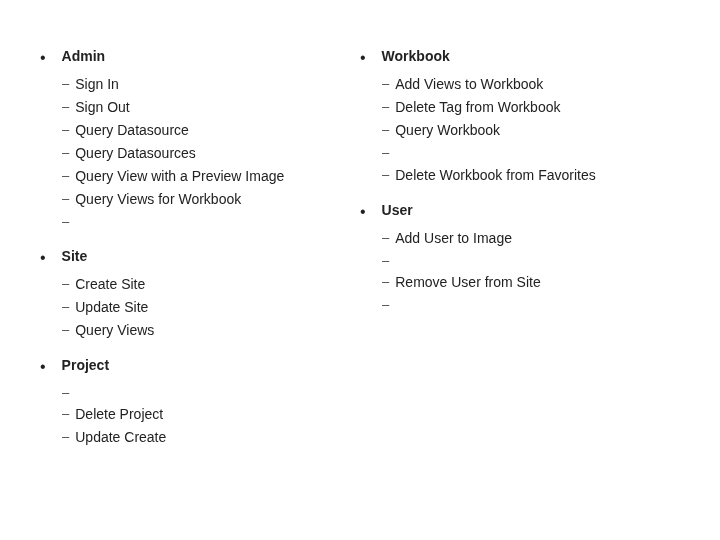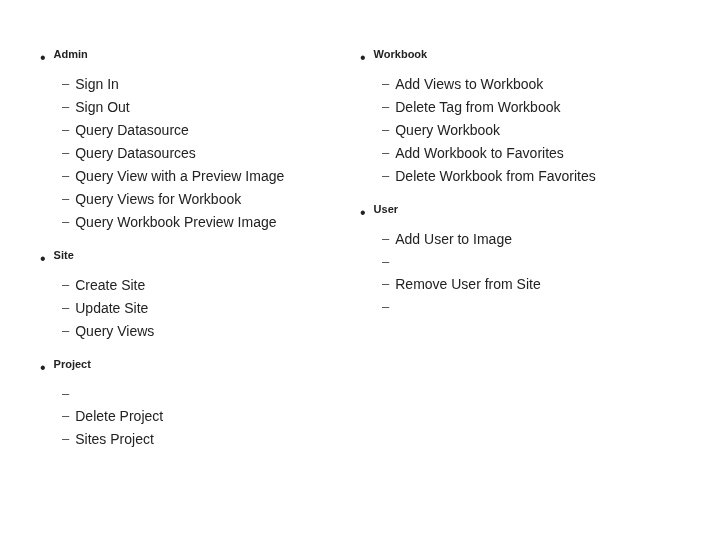--- a/index.html
+++ b/index.html
@@ -38,24 +38,25 @@
       display: flex;
       align-items: flex-start;
       margin-bottom: 4px;
     }
     .bullet {
       font-size: 16px;
       margin-right: 8px;
       line-height: 1.5;
     }
     .section-title {
-      font-size: 11px;
+      font-size: 14px;
       font-weight: 600;
       line-height: 1.5;
       color: #222;
+      margin-left: 8px;
     }
     .sub-list {
       margin-left: 22px;
       margin-top: 2px;
     }
     .sub-item {
       display: flex;
       align-items: flex-start;
       margin-bottom: 2px;
       line-height: 1.5;
@@ -104,21 +105,20 @@
             <div class="sub-item">
               <span class="dash">–</span>
               <span class="sub-label">Query View with a Preview Image</span>
             </div>
             <div class="sub-item">
               <span class="dash">–</span>
               <span class="sub-label">Query Views for Workbook</span>
             </div>
             <div class="sub-item">
               <span class="dash">–</span>
-              <span class="sub-label">Query Workbook Preview Image</span>
             </div>
           </div>
         </div>
         <div class="section">
           <div class="bullet-item">
             <span class="bullet">•</span>
             <span class="section-title">Site</span>
           </div>
           <div class="sub-list">
             <div class="sub-item">
@@ -143,21 +143,21 @@
           <div class="sub-list">
             <div class="sub-item">
               <span class="dash">–</span>
             </div>
             <div class="sub-item">
               <span class="dash">–</span>
               <span class="sub-label">Delete Project</span>
             </div>
             <div class="sub-item">
               <span class="dash">–</span>
-              <span class="sub-label">Sites Project</span>
+              <span class="sub-label">Update Create</span>
             </div>
           </div>
         </div>
       </div>
 
     <div class="col" id="right-col">
         <div class="section">
           <div class="bullet-item">
             <span class="bullet">•</span>
             <span class="section-title">Workbook</span>
@@ -170,21 +170,20 @@
             <div class="sub-item">
               <span class="dash">–</span>
               <span class="sub-label">Delete Tag from Workbook</span>
             </div>
             <div class="sub-item">
               <span class="dash">–</span>
               <span class="sub-label">Query Workbook</span>
             </div>
             <div class="sub-item">
               <span class="dash">–</span>
-              <span class="sub-label">Add Workbook to Favorites</span>
             </div>
             <div class="sub-item">
               <span class="dash">–</span>
               <span class="sub-label">Delete Workbook from Favorites</span>
             </div>
           </div>
         </div>
         <div class="section">
           <div class="bullet-item">
             <span class="bullet">•</span>

